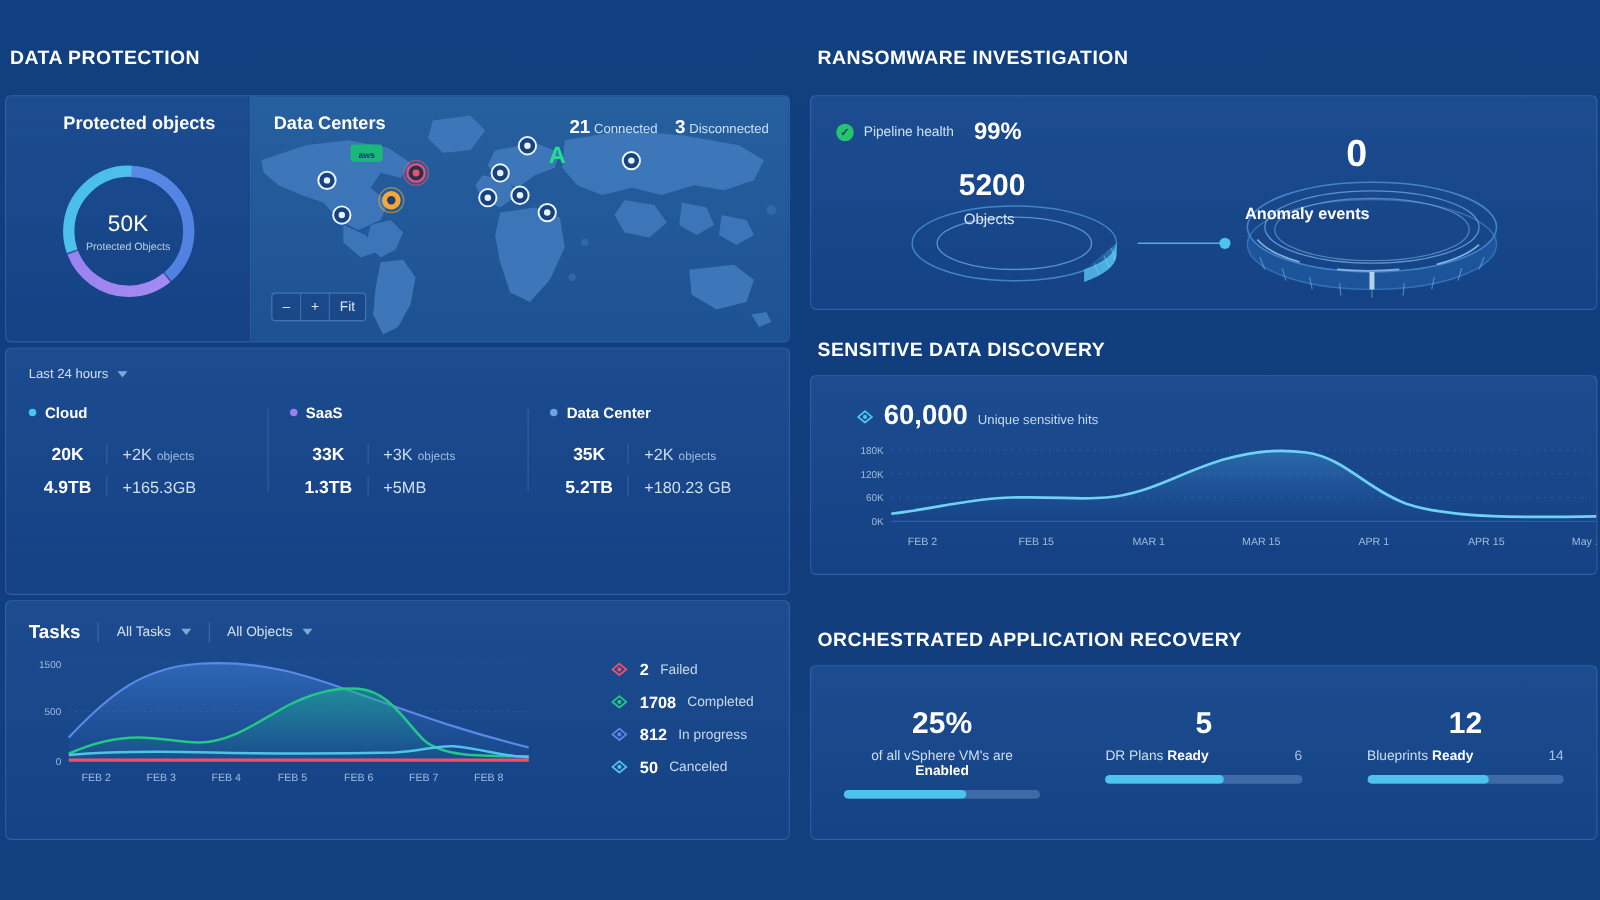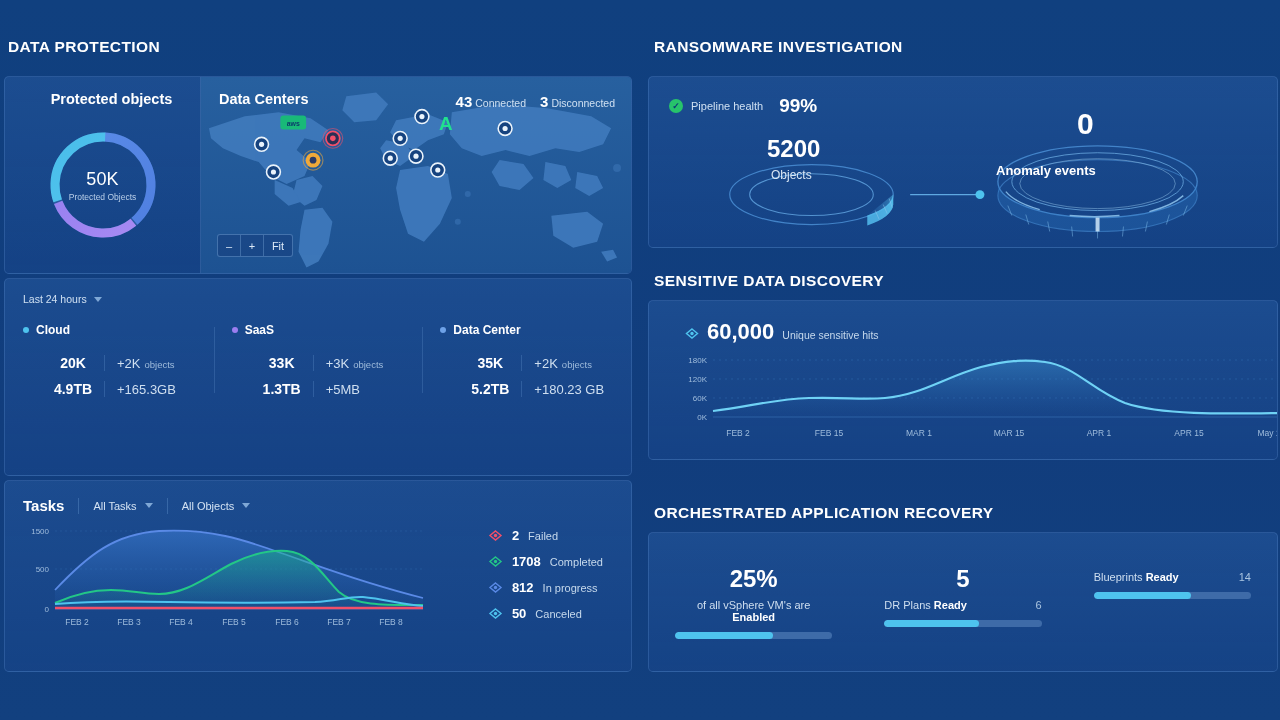--- a/index.html
+++ b/index.html
@@ -62,21 +62,21 @@
   .last24 span { color:#cfe0f2; font-size:10.5px; }
   .caret { width:0;height:0;border-left:4px solid transparent;border-right:4px solid transparent;
            border-top:5px solid #7fa8d6; }
   .stat-row { display:flex; margin-top:18px; }
   .stat-col { flex:1; padding-left:18px; position:relative; }
   .stat-col + .stat-col::before { content:""; position:absolute; left:0; top:4px; bottom:4px;
                                    width:1px; background:rgba(130,180,235,.2); }
   .stat-head { display:flex; align-items:center; gap:7px; }
   .dot { width:6px; height:6px; border-radius:50%; }
   .stat-name { color:#fff; font-size:12px; font-weight:bold; }
-  .stat-line { display:flex; align-items:baseline; margin-top:18px;margin-left:19px; }
+  .stat-line { display:flex; align-items:baseline; margin-top:18px; }
   .sl-a { color:#fff; font-size:14px; font-weight:bold; width:62px; }
   .sl-sep { width:1px; align-self:stretch; background:rgba(130,180,235,.22); margin-right:12px; }
   .sl-b { color:#cfdff0; font-size:13px; }
   .sl-u { color:#9fbcdc; font-size:9.5px; margin-left:4px; }
 
   
   .tasks-card { position:absolute; left:4px; top:480px; width:628px; height:192px; }
   .tasks-head { display:flex; align-items:center; gap:0; margin:16px 0 0 18px; }
   .tasks-title { color:#fff; font-size:15px; font-weight:bold; padding-right:14px; }
   .t-sep { width:1px; height:16px; background:rgba(130,180,235,.28); }
@@ -207,21 +207,21 @@
               <circle cx="418" cy="92" r="4"></circle>
                 <circle cx="268" cy="118" r="3"></circle>
               <circle cx="258" cy="146" r="3"></circle>
             </g>
           </svg>
 
           <div class="map-title">Data Centers</div>
 
           <div class="map-stats">
             <div>
-              <span class="ms-num">43</span><span class="ms-lbl">Connected</span>
+              <span class="ms-num">21</span><span class="ms-lbl">Connected</span>
             </div>
             <div>
               <span class="ms-num">3</span><span class="ms-lbl">Disconnected</span>
             </div>
           </div>
 
           <svg class="map-svg" viewBox="0 0 432 198" style="pointer-events:none">
             <g>
               <g transform="translate(60,68)">
                 <circle r="7" fill="#16437f" stroke="#eaf3fb" stroke-width="1.6"></circle>
@@ -592,20 +592,21 @@
               <span>DR Plans </span><b>Ready</b>
             </div>
             <div class="or-side">6</div>
           </div>
           <div class="bar">
             <i style="width:60%"></i>
           </div>
         </div>
 
         <div class="or-col">
+          <div class="or-num">12</div>
           <div class="or-sub">
             <div class="or-txt">
               <span>Blueprints </span><b>Ready</b>
             </div>
             <div class="or-side">14</div>
           </div>
           <div class="bar">
             <i style="width:62%"></i>
           </div>
         </div>

